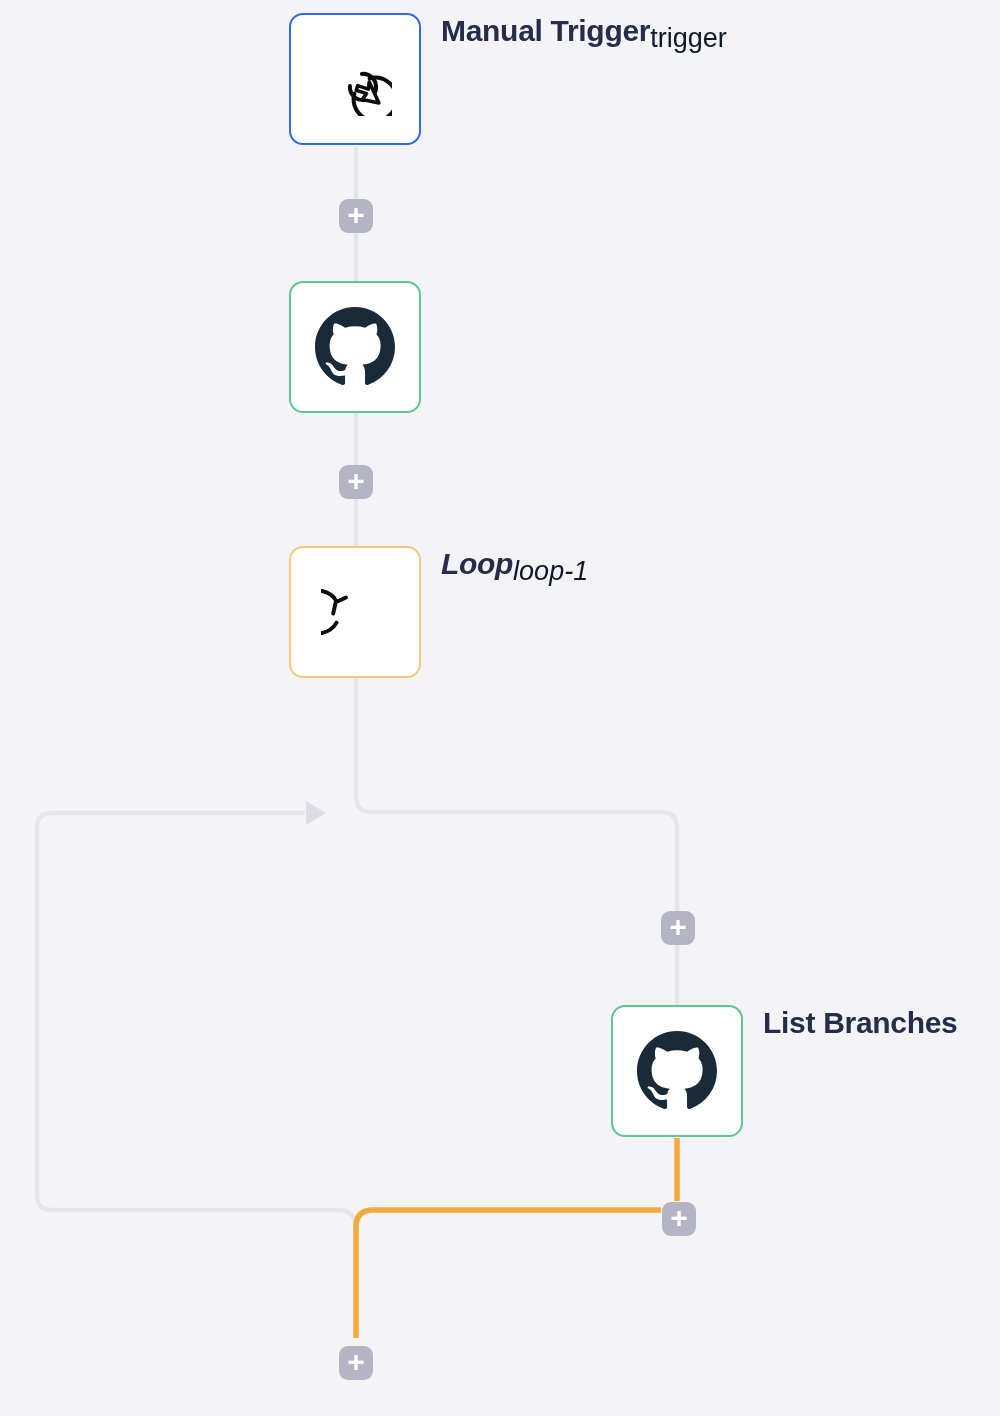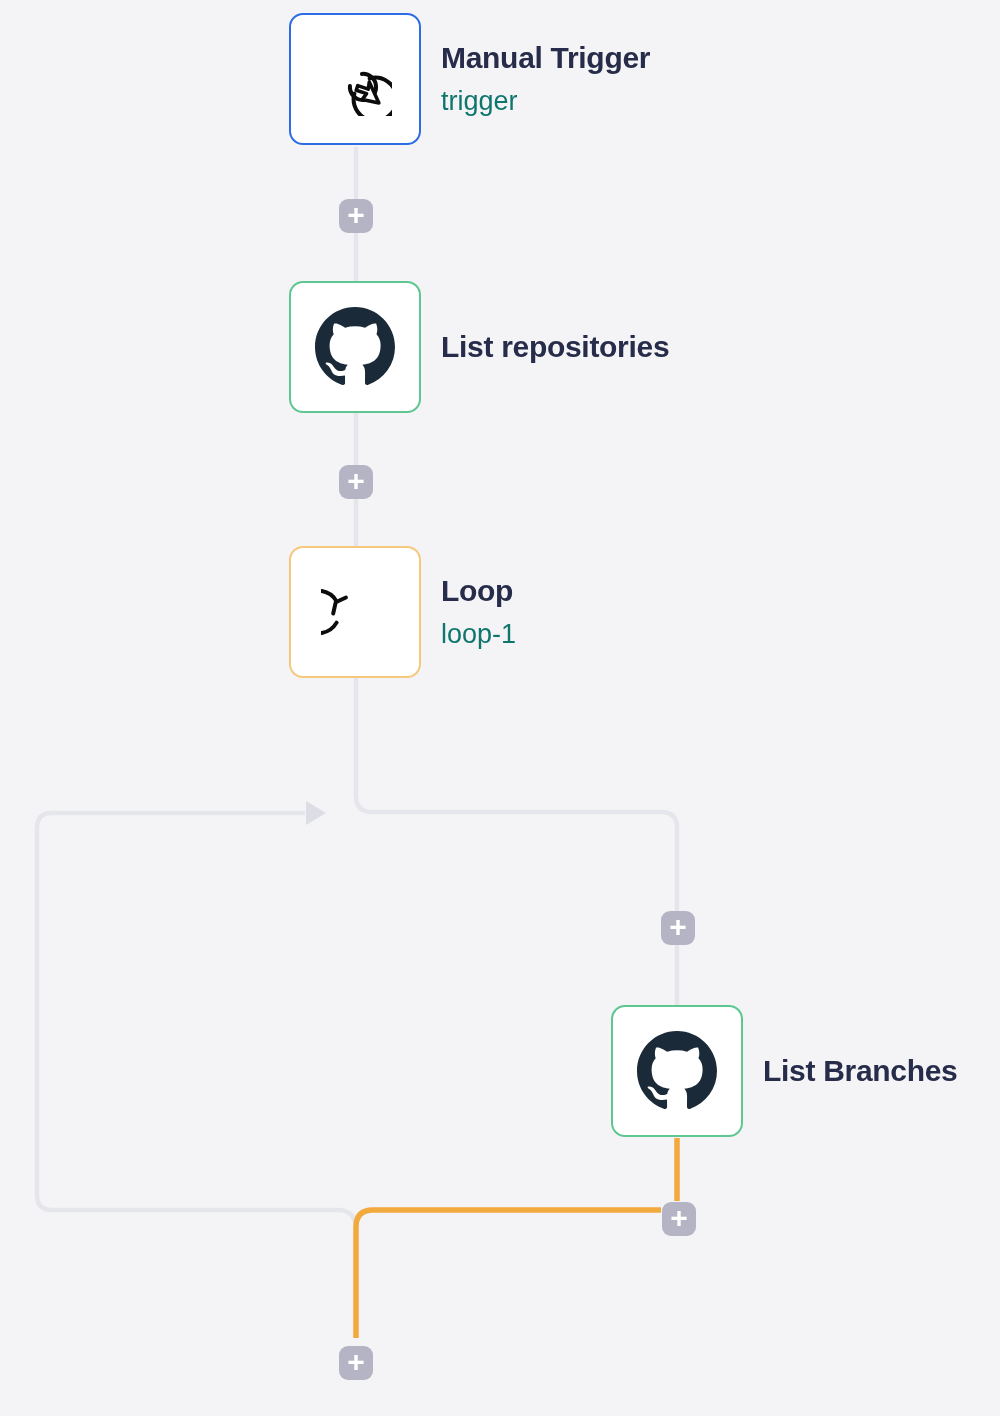--- a/index.html
+++ b/index.html
@@ -28,28 +28,28 @@
     cursor:pointer;
   }
   .node-box.blue  {border:2.5px solid #2e6ce6;}
   .node-box.green {border:2.5px solid #5ec democratic;}  
   .node-box.green {border:2.5px solid #5ec791;}
   .node-box.amber {border:2.5px solid #f6c87e;}
   
   .node-label{
     position:absolute;
     height:132px;
-    display:flex;flex-direction:column;justify-content:center;
+    display:flex;flex-direction:row;justify-content:center;
   }
   .node-title{
     font-size:30px;font-weight:700;color:#262c4a;
     letter-spacing:-0.3px;line-height:36px;
   }
   .node-subtitle{
-    font-size:27px;font-weight:400;color:#0f766e;
+    font-size:27px;font-weight:400;color:#0f172a;
     line-height:34px;margin-top:8px;
   }
   
   .plus-btn{
     position:absolute;
     width:34px;height:34px;
     background:#b4b4c4;
     border-radius:9px;
     display:flex;align-items:center;justify-content:center;
     color:#ffffff;
@@ -90,30 +90,29 @@
     <div class="node-title">Manual Trigger</div>
     <div class="node-subtitle">trigger</div>
   </div>
 
   <div class="node-box green" style="left:289px;top:281px;">
     <svg class="icon-svg" width="80" height="80" viewBox="0 0 16 16">
       <path fill="#1b2a38" fill-rule="evenodd" clip-rule="evenodd" d="M8 0C3.58 0 0 3.58 0 8c0 3.54 2.29 6.53 5.47 7.59.4.07.55-.17.55-.38 0-.19-.01-.82-.01-1.49-2.01.37-2.53-.49-2.69-.94-.09-.23-.48-.94-.82-1.13-.28-.15-.68-.52-.01-.53.63-.01 1.08.58 1.23.82.72 1.21 1.87.87 2.33.66.07-.52.28-.87.51-1.07-1.78-.2-3.64-.89-3.64-3.95 0-.87.31-1.59.82-2.15-.08-.2-.36-1.02.08-2.12 0 0 .67-.21 2.2.82.64-.18 1.32-.27 2-.27s1.36.09 2 .27c1.53-1.04 2.2-.82 2.2-.82.44 1.1.16 1.92.08 2.12.51.56.82 1.27.82 2.15 0 3.07-1.87 3.75-3.65 3.95.29.25.54.73.54 1.48 0 1.07-.01 1.93-.01 2.2 0 .21.15.46.55.38A8.01 8.01 0 0 0 16 8c0-4.42-3.58-8-8-8Z"></path>
     </svg>
   </div>
   <div class="node-label" style="left:441px;top:281px;">
-    <div class="node-title">List repositories</div>
   </div>
 
   <div class="node-box amber" style="left:289px;top:546px;">
     <svg class="icon-svg" width="68" height="68" viewBox="0 0 48 48">
       <path d="M11 31.5 A15 15 0 1 1 11 16.5" fill="none" stroke="#0c0c0c" stroke-width="2.8" stroke-linecap="round"></path>
       <path d="M17.6 13.8 L10.4 17.1 L8.6 25.1" fill="none" stroke="#0c0c0c" stroke-width="2.8" stroke-linecap="round" stroke-linejoin="round"></path>
     </svg>
   </div>
-  <div class="node-label" style="left:441px;top:546px;">
+  <div class="node-label" style="left:441px;top:546px;font-style:italic;">
     <div class="node-title">Loop</div>
     <div class="node-subtitle">loop-1</div>
   </div>
 
   <div class="node-box green" style="left:611px;top:1005px;">
     <svg class="icon-svg" width="80" height="80" viewBox="0 0 16 16">
       <path fill="#1b2a38" fill-rule="evenodd" clip-rule="evenodd" d="M8 0C3.58 0 0 3.58 0 8c0 3.54 2.29 6.53 5.47 7.59.4.07.55-.17.55-.38 0-.19-.01-.82-.01-1.49-2.01.37-2.53-.49-2.69-.94-.09-.23-.48-.94-.82-1.13-.28-.15-.68-.52-.01-.53.63-.01 1.08.58 1.23.82.72 1.21 1.87.87 2.33.66.07-.52.28-.87.51-1.07-1.78-.2-3.64-.89-3.64-3.95 0-.87.31-1.59.82-2.15-.08-.2-.36-1.02.08-2.12 0 0 .67-.21 2.2.82.64-.18 1.32-.27 2-.27s1.36.09 2 .27c1.53-1.04 2.2-.82 2.2-.82.44 1.1.16 1.92.08 2.12.51.56.82 1.27.82 2.15 0 3.07-1.87 3.75-3.65 3.95.29.25.54.73.54 1.48 0 1.07-.01 1.93-.01 2.2 0 .21.15.46.55.38A8.01 8.01 0 0 0 16 8c0-4.42-3.58-8-8-8Z"></path>
     </svg>
   </div>
   <div class="node-label" style="left:763px;top:1005px;">

